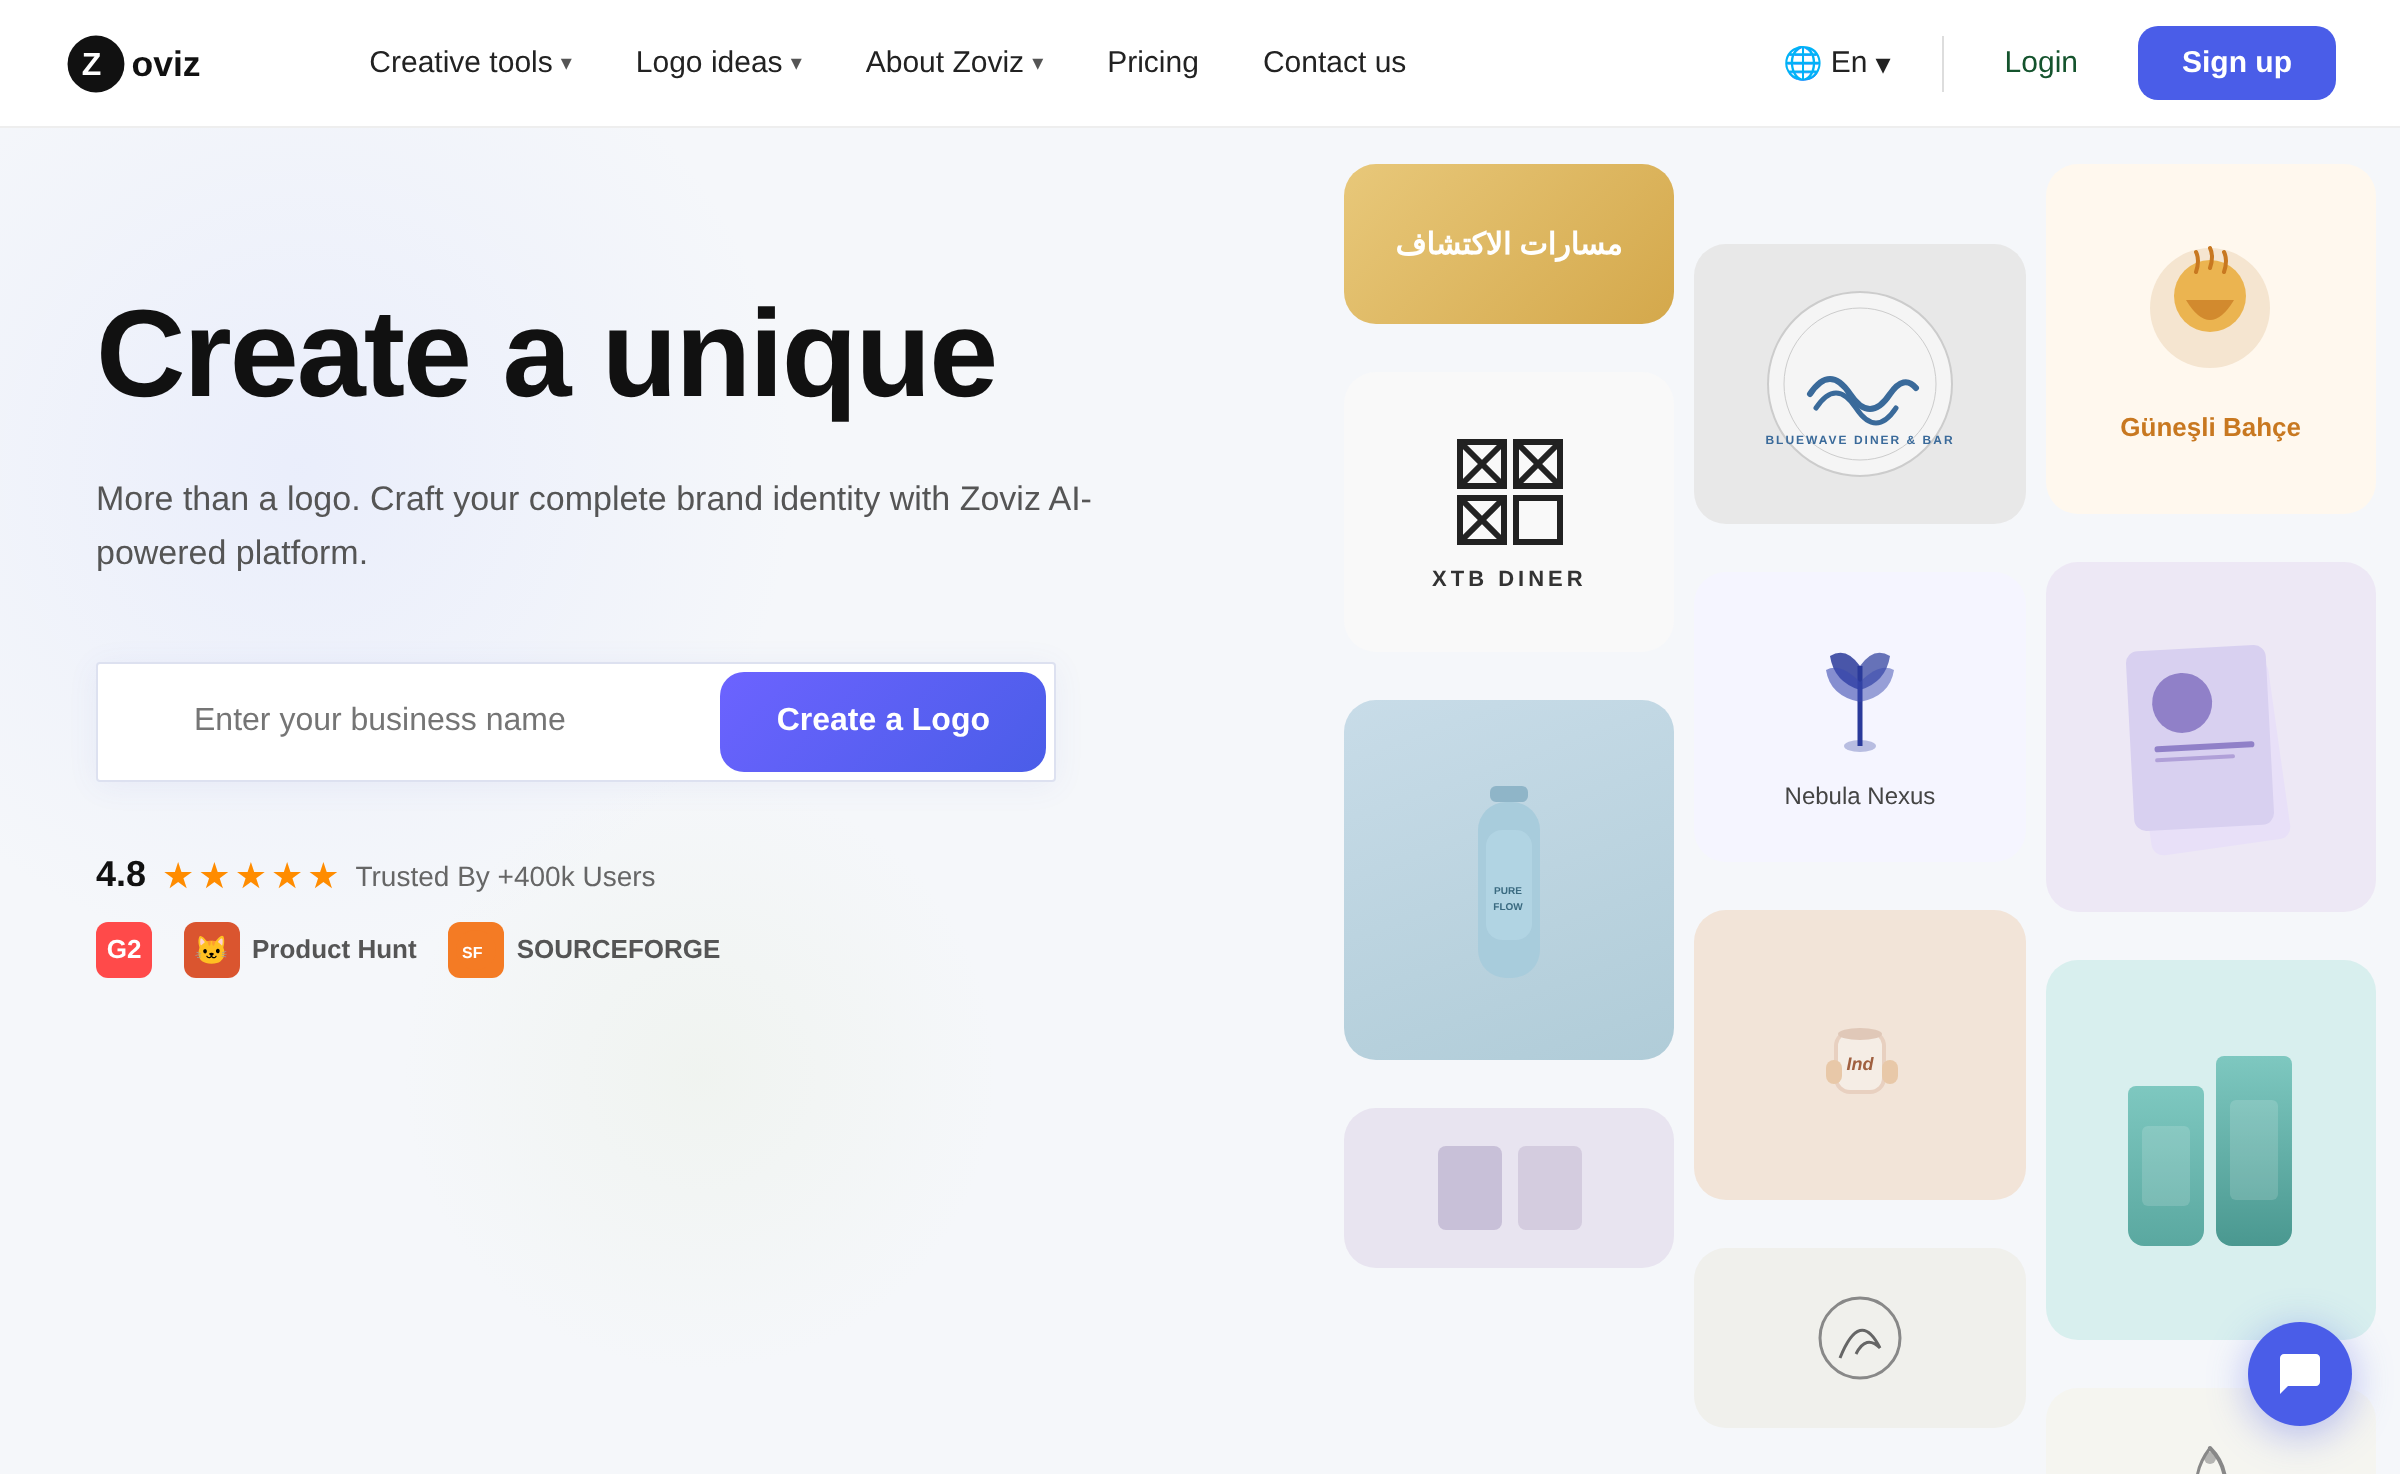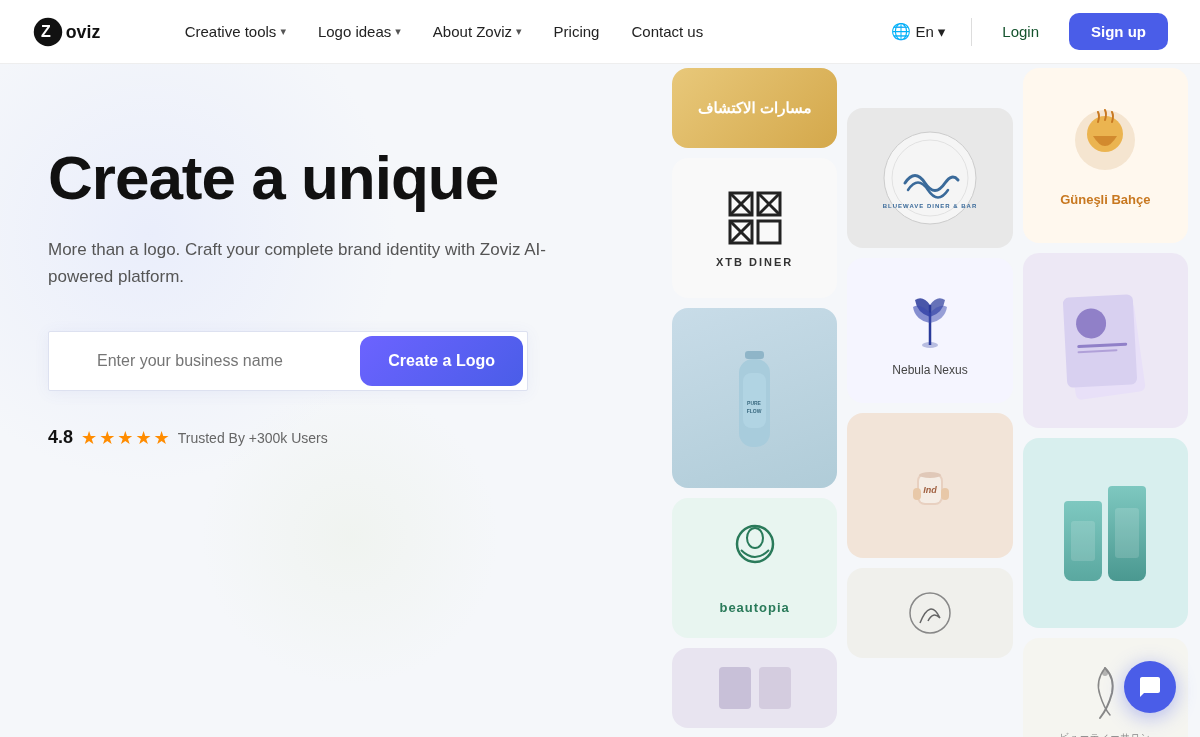--- a/index.html
+++ b/index.html
@@ -228,20 +228,21 @@
       margin-top: 40px;
     }
     .logo-card {
       border-radius: 16px;
       overflow: hidden;
       background: #fff;
       flex-shrink: 0;
       display: flex;
       align-items: center;
       justify-content: center;
+      margin-top: 14px;
     }
 
     
     .card-xtb {
       background: #f9f9f9;
       height: 130px;
       width: 100%;
     }
     .card-bluwave {
       background: #f0f0f0;
@@ -428,21 +429,39 @@
     <div class="trust-section">
       <div class="trust-row">
         <span class="trust-rating">4.8</span>
         <div class="trust-stars">
           <span class="star">★</span>
           <span class="star">★</span>
           <span class="star">★</span>
           <span class="star">★</span>
           <span class="star">★</span>
         </div>
-        <span class="trust-text">Trusted By +300k Users</span>
+        <span class="trust-text">Trusted By +400k Users</span>
+      </div>
+      <div class="trust-badges">
+        <div class="badge">
+          <div class="badge-icon badge-g2">G2</div>
+        </div>
+        <div class="badge">
+          <div class="badge-icon badge-ph" style="font-size:14px;">🐱</div>
+          <span style="font-size:13px;font-weight:600;color:#555;">Product Hunt</span>
+        </div>
+        <div class="badge">
+          <div class="badge-icon badge-sf">
+            <svg width="20" height="20" viewBox="0 0 20 20">
+                <circle cx="10" cy="10" r="10" fill="#f47b24"></circle>
+                <text x="3" y="14" font-size="8" fill="#fff" font-weight="700">SF</text>
+              </svg>
+          </div>
+          <span style="font-size:13px;font-weight:600;color:#555;">SOURCEFORGE</span>
+        </div>
       </div>
     </div>
   </div>
 
   <div class="logo-grid">
     <div class="grid-columns">
 
       <div class="grid-col">
 
         <div class="logo-card card-arabic">
@@ -475,30 +494,20 @@
             <svg width="55" height="110" viewBox="0 0 55 110">
               <rect x="18" y="8" width="19" height="8" rx="3" fill="#8fb5c8"></rect>
               <rect x="12" y="16" width="31" height="88" rx="14" fill="#a8ccdc"></rect>
               <rect x="16" y="30" width="23" height="55" rx="8" fill="#b8d8e8" opacity="0.6"></rect>
               <text x="27" y="62" font-size="5" fill="#3a6a80" text-anchor="middle" font-weight="700">PURE</text>
               <text x="27" y="70" font-size="5" fill="#3a6a80" text-anchor="middle" font-weight="700">FLOW</text>
             </svg>
           </div>
         </div>
 
-        <div class="logo-card card-beautopia">
-          <div class="card-inner">
-            <svg width="60" height="70" viewBox="0 0 60 70">
-              <circle cx="30" cy="22" r="18" fill="none" stroke="#2a7a5a" stroke-width="2.5"></circle>
-              <ellipse cx="30" cy="16" rx="8" ry="10" fill="none" stroke="#2a7a5a" stroke-width="2"></ellipse>
-              <path d="M16 28 Q30 42 44 28" fill="none" stroke="#2a7a5a" stroke-width="2"></path>
-            </svg>
-            <span style="font-size:13px;font-weight:600;color:#2a7a5a;letter-spacing:1px;">beautopia</span>
-          </div>
-        </div>
 
         <div class="logo-card" style="height:80px;background:#e8e4f0;">
           <div class="card-inner">
             <div style="display:flex;gap:8px;">
               <div style="width:32px;height:42px;background:#c8c0d8;border-radius:4px;"></div>
               <div style="width:32px;height:42px;background:#d4ccdf;border-radius:4px;"></div>
             </div>
           </div>
         </div>
       </div>

